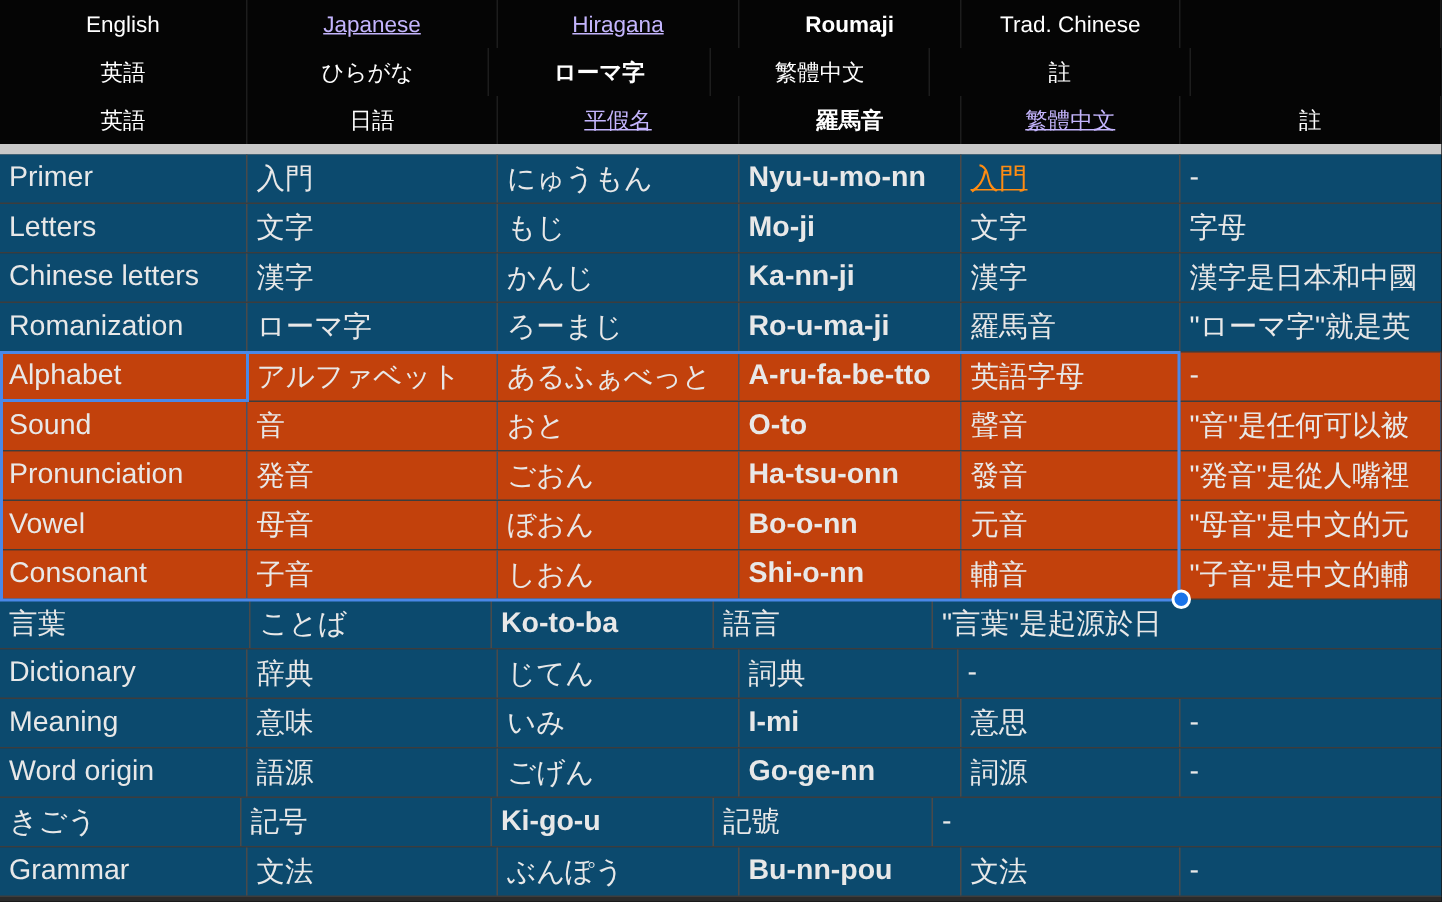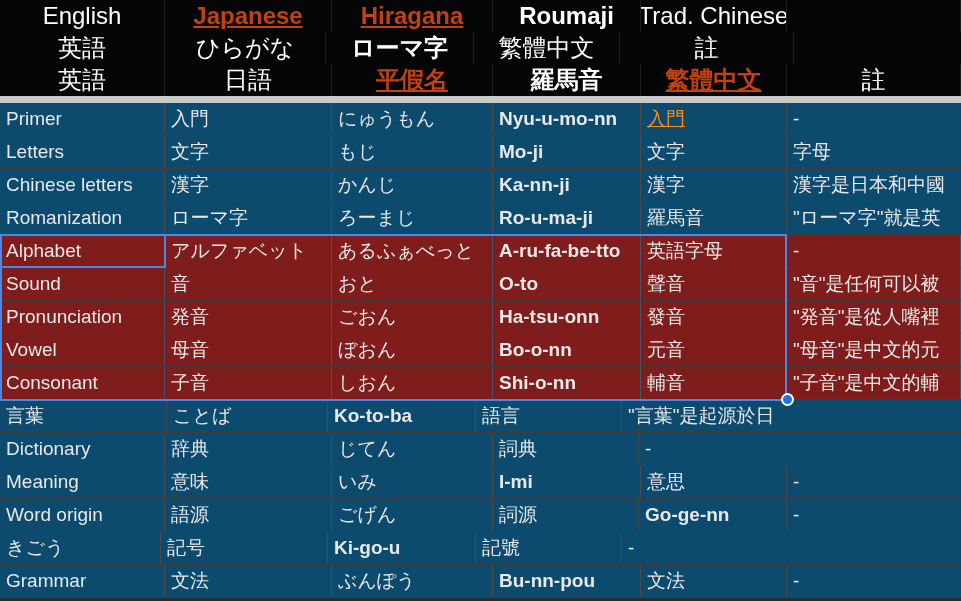--- a/index.html
+++ b/index.html
@@ -38,31 +38,30 @@
     width: 961px;
     height: 32px;
     align-items: center;
   }
   .header-cell {
     box-sizing: border-box;
     height: 32px;
     display: flex;
     align-items: center;
     justify-content: center;
-    font-size: 24px;
+    font-size: 15px;
     color: #ffffff;
     white-space: nowrap;
     overflow: hidden;
     border-right: 1px solid #1d1d1d;
     padding: 0 4px;
   }
   .header-cell.link {
-    color: #c2410c;
+    color: #c4b5fd;
     text-decoration: underline;
-    font-weight: bold;
   }
 
   
   .separator {
     position: absolute;
     top: 96px;
     left: 0;
     width: 961px;
     height: 7px;
     background: #c9c9c9;
@@ -77,21 +76,21 @@
   }
   .grid-row {
     display: flex;
     width: 961px;
     height: 33px;
     box-sizing: border-box;
     border-bottom: 1px solid #3d3d3d;
     background: #0c4a6e;
   }
   .grid-row.sel {
-    background: #7f1d1d;
+    background: #c2410c;
   }
   .cell {
     box-sizing: border-box;
     height: 32px;
     display: flex;
     align-items: center;
     font-size: 19px;
     color: #e8e8e8;
     white-space: nowrap;
     overflow: hidden;
@@ -276,22 +275,22 @@
         <div class="cell c1">意味</div>
         <div class="cell c2">いみ</div>
         <div class="cell c3">I-mi</div>
         <div class="cell c4">意思</div>
         <div class="cell c5 note">-</div>
       </div>
       <div class="grid-row">
         <div class="cell c0">Word origin</div>
         <div class="cell c1">語源</div>
         <div class="cell c2">ごげん</div>
+        <div class="cell c3">Go-ge-nn</div>
         <div class="cell c4">詞源</div>
-        <div class="cell c3">Go-ge-nn</div>
         <div class="cell c5 note">-</div>
       </div>
       <div class="grid-row">
         <div class="cell c2">きごう</div>
         <div class="cell c1">記号</div>
         <div class="cell c3">Ki-go-u</div>
         <div class="cell c4">記號</div>
         <div class="cell c5 note">-</div>
       </div>
       <div class="grid-row">

